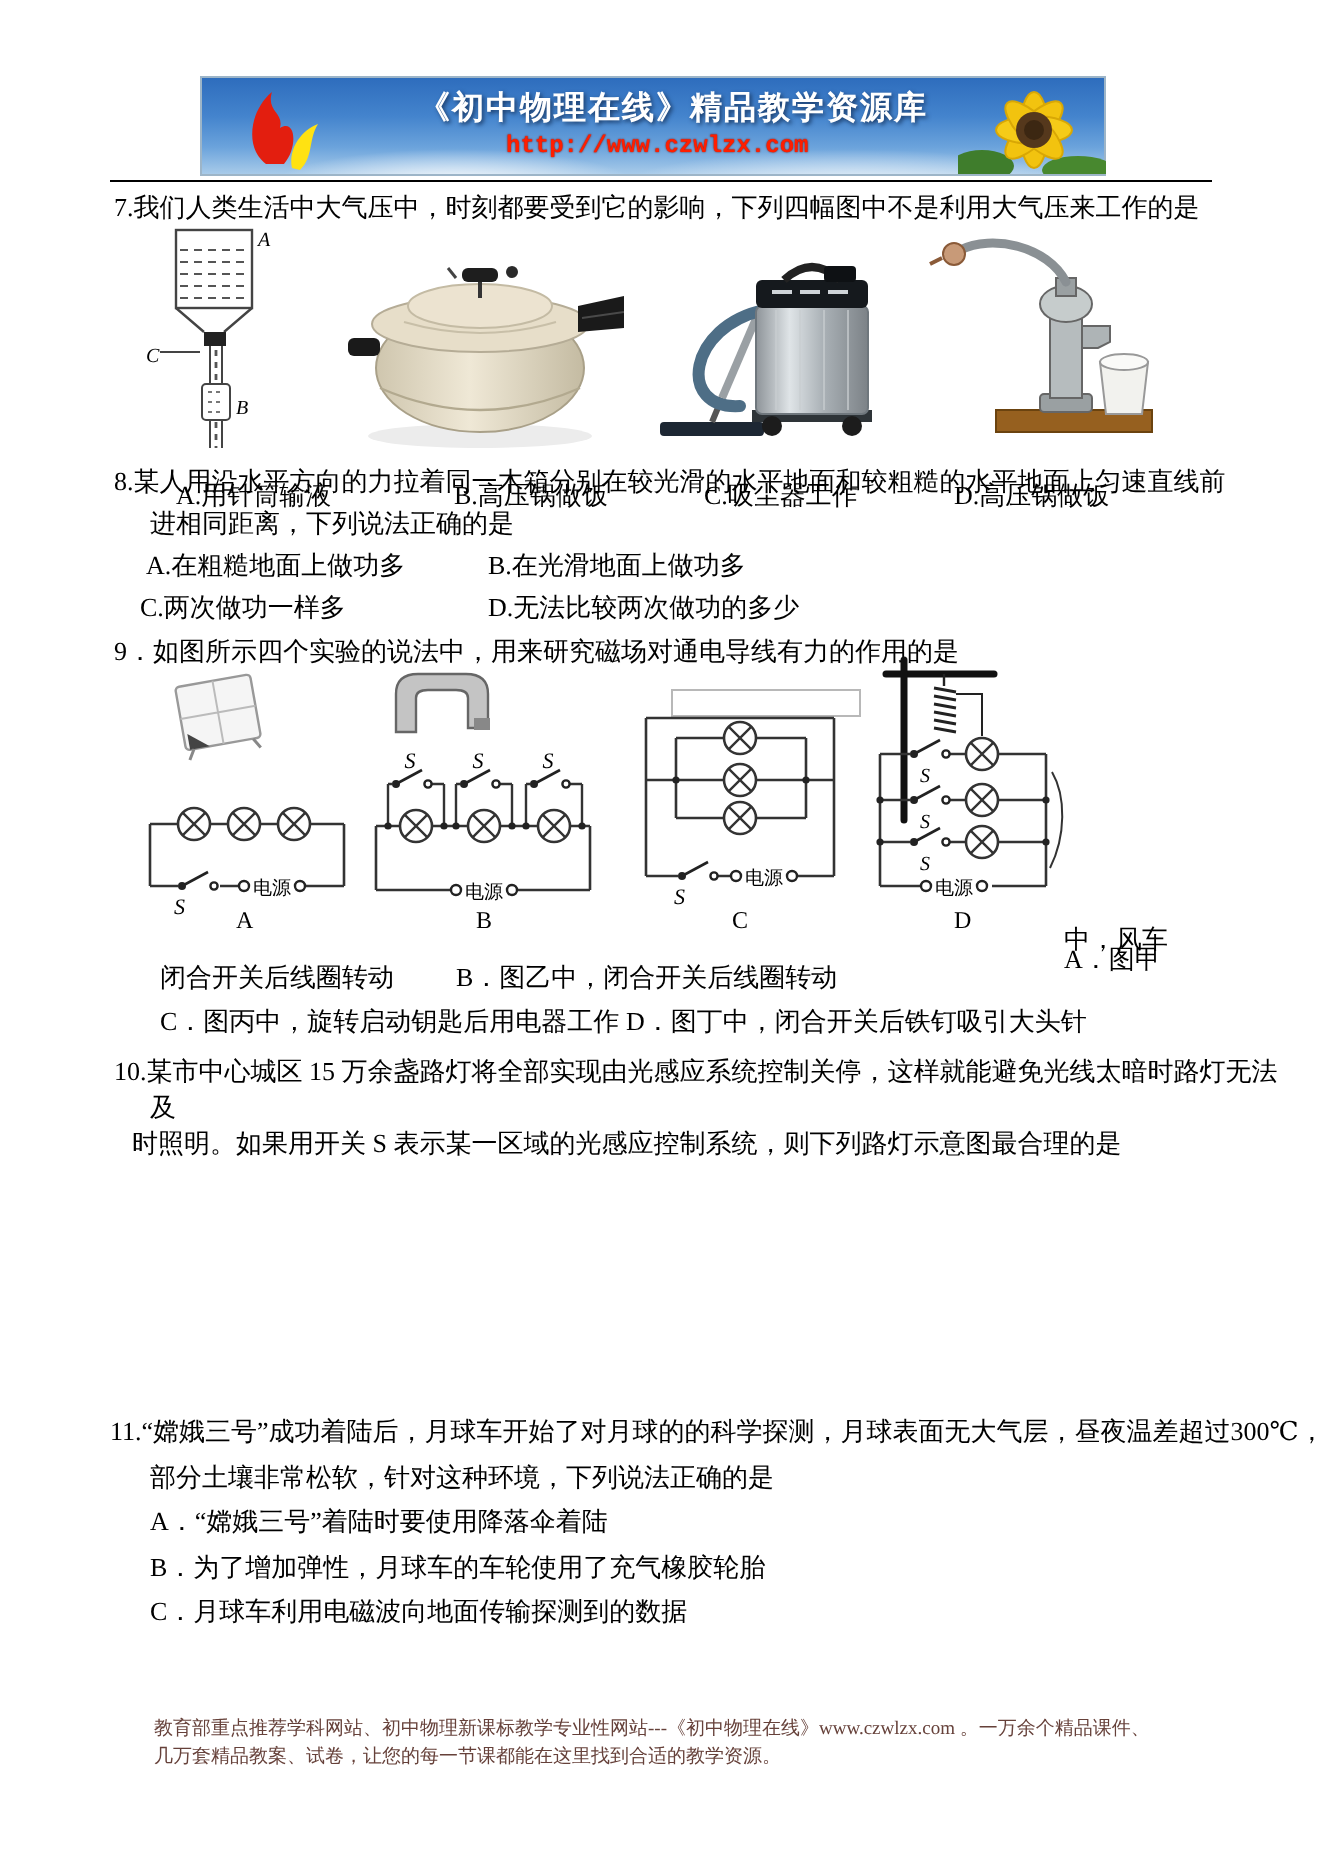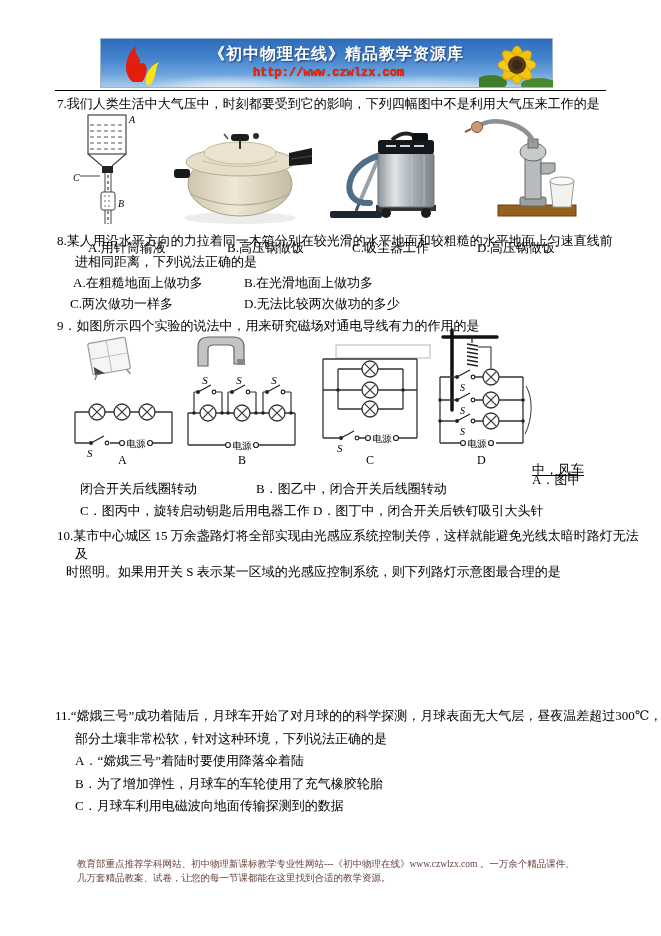--- a/index.html
+++ b/index.html
@@ -268,23 +268,23 @@
     <text x="417" y="119" font-size="9.5" text-anchor="middle">电源</text>
     <text x="400" y="63" font-size="10" font-style="italic">S</text>
     <text x="400" y="86" font-size="10" font-style="italic">S</text>
     <text x="400" y="107" font-size="10" font-style="italic">S</text>
     <text x="417" y="136" font-size="12">D</text>
     <path d="M466,58 C473,70 473,90 465,106" stroke="#333" stroke-width="1" fill="none"></path>
   </g>
 </svg>
 
 <div class="abs txt" style="left:532px;top:437px;margin-top:35px;">A．图甲</div>
-<div class="abs txt" style="left:532px;top:462px;text-decoration:underline;">中，风车</div>
+<div class="abs txt" style="left:532px;top:462px;">中，风车</div>
 <div class="abs txt" style="left:80px;top:481px;">闭合开关后线圈转动</div>
-<div class="abs txt" style="left:228px;top:481px;margin-left:28px;">B．图乙中，闭合开关后线圈转动</div>
+<div class="abs txt" style="left:228px;top:481px;">B．图乙中，闭合开关后线圈转动</div>
 <div class="abs txt" style="left:80px;top:503px;">C．图丙中，旋转启动钥匙后用电器工作</div>
 <div class="abs txt" style="left:313px;top:503px;">D．图丁中，闭合开关后铁钉吸引大头针</div>
 
 <div class="abs txt" style="left:57px;top:528px;">10.某市中心城区 15 万余盏路灯将全部实现由光感应系统控制关停，这样就能避免光线太暗时路灯无法</div>
 <div class="abs txt" style="left:75px;top:546px;">及</div>
 <div class="abs txt" style="left:66px;top:564px;">时照明。如果用开关 S 表示某一区域的光感应控制系统，则下列路灯示意图最合理的是</div>
 
 <div class="abs txt" style="left:55px;top:708px;">11.“嫦娥三号”成功着陆后，月球车开始了对月球的的科学探测，月球表面无大气层，昼夜温差超过300℃，</div>
 <div class="abs txt" style="left:75px;top:731px;">部分土壤非常松软，针对这种环境，下列说法正确的是</div>
 <div class="abs txt" style="left:75px;top:753px;">A．“嫦娥三号”着陆时要使用降落伞着陆</div>

